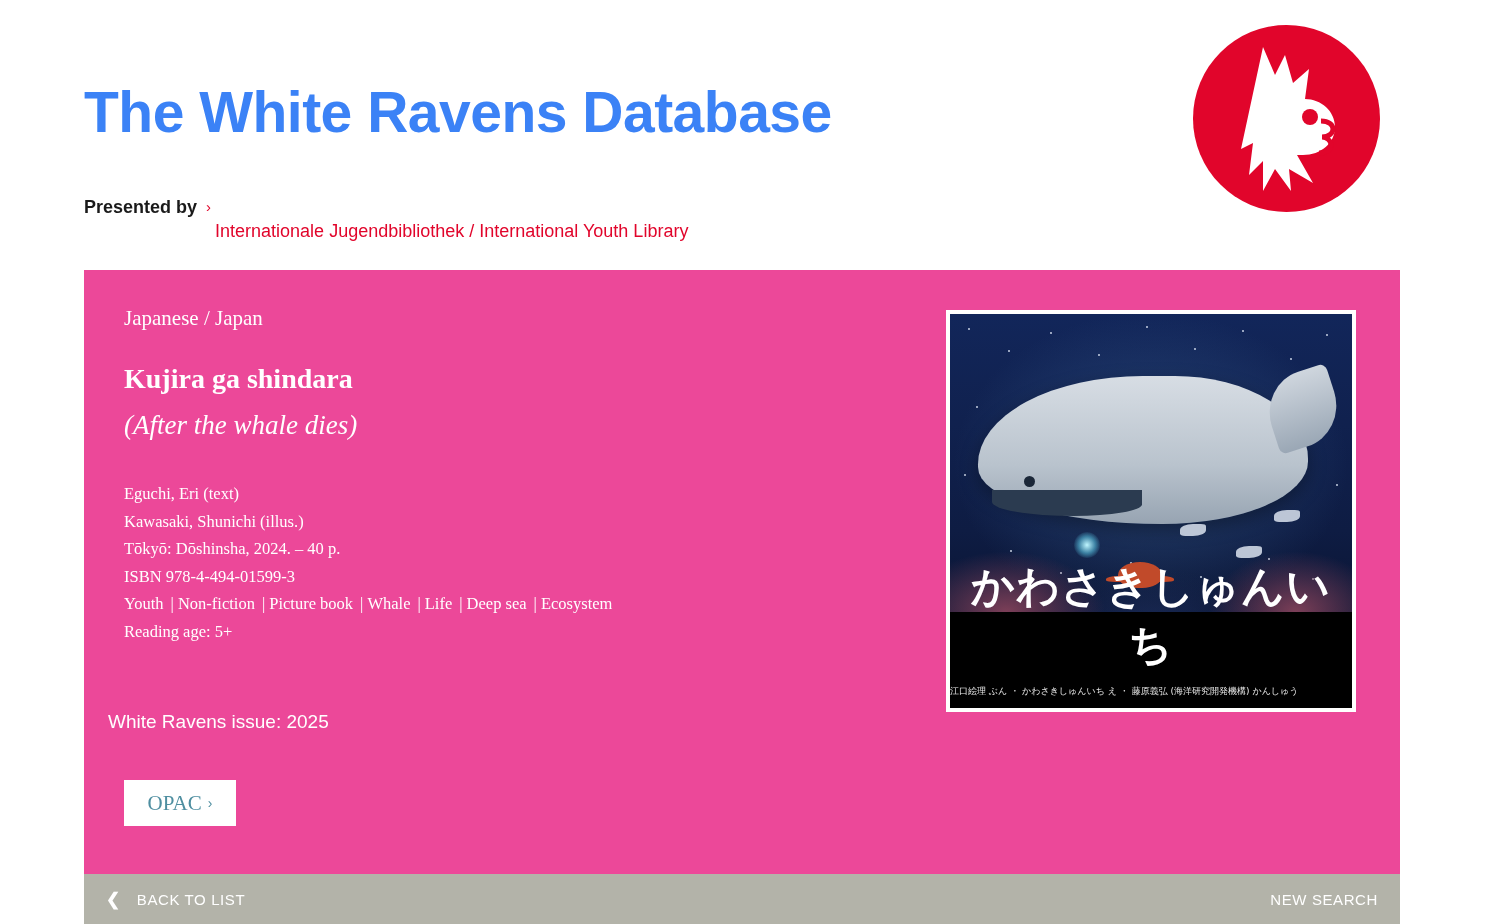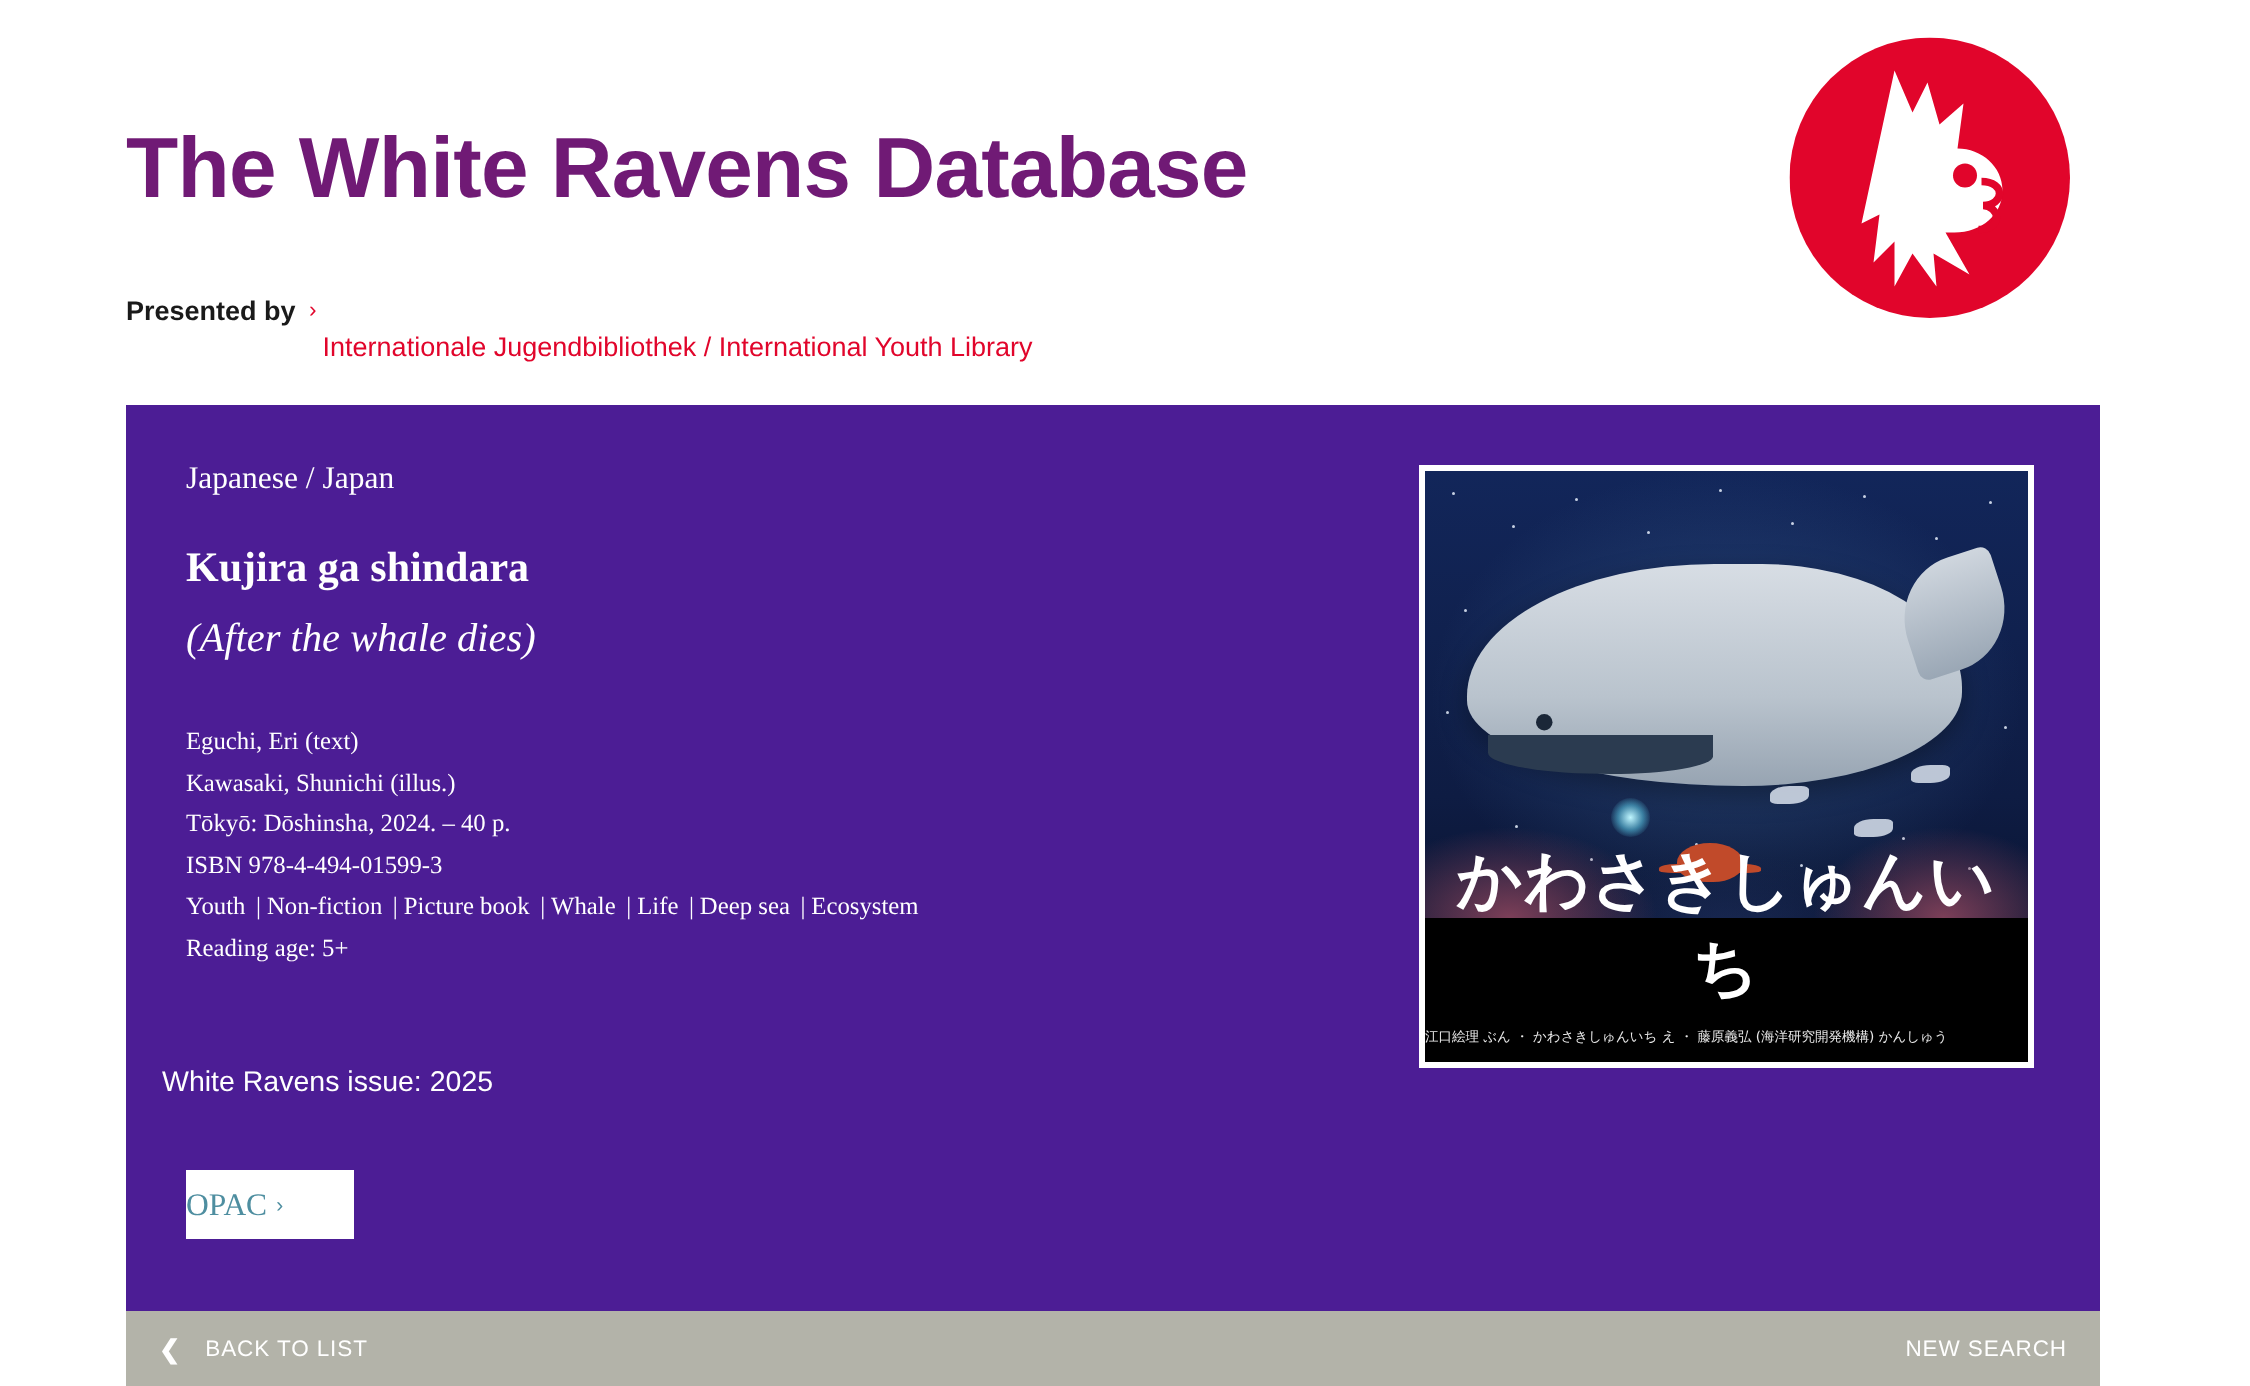--- a/index.html
+++ b/index.html
@@ -25,21 +25,21 @@
     left: 0; top: 0;
     width: 1500px;
     height: 270px;
   }
   .site-title {
     position: absolute;
     left: 84px;
     top: 80px;
     font-size: 57px;
     line-height: 64px;
-    color: #701a75;
+    color: #3b82f6;
     font-weight: bold;
     letter-spacing: -0.5px;
     white-space: nowrap;
   }
   .presented-row {
     position: absolute;
     left: 84px;
     top: 171px;
     display: flex;
     align-items: center;
@@ -73,21 +73,21 @@
   }
   .logo svg { display: block; }
 
   
   .record {
     position: absolute;
     left: 84px;
     top: 270px;
     width: 1316px;
     height: 604px;
-    background: #4c1d95;
+    background: #ec4899;
   }
   .record-inner {
     position: relative;
     width: 100%;
     height: 100%;
   }
   .lang {
     position: absolute;
     left: 40px;
     top: 36px;
@@ -137,21 +137,21 @@
     left: 40px;
     top: 510px;
     width: 112px;
     height: 46px;
     background: #ffffff;
     color: #4e8ea0;
     font-family: "Liberation Serif", serif;
     font-size: 21px;
     display: flex;
     align-items: center;
-    justify-content: flex-start;
+    justify-content: center;
     text-decoration: none;
     cursor: pointer;
   }
   .opac-btn .arrow {
     font-size: 14px;
     margin-left: 6px;
     font-family: "Liberation Sans", sans-serif;
   }
 
   

